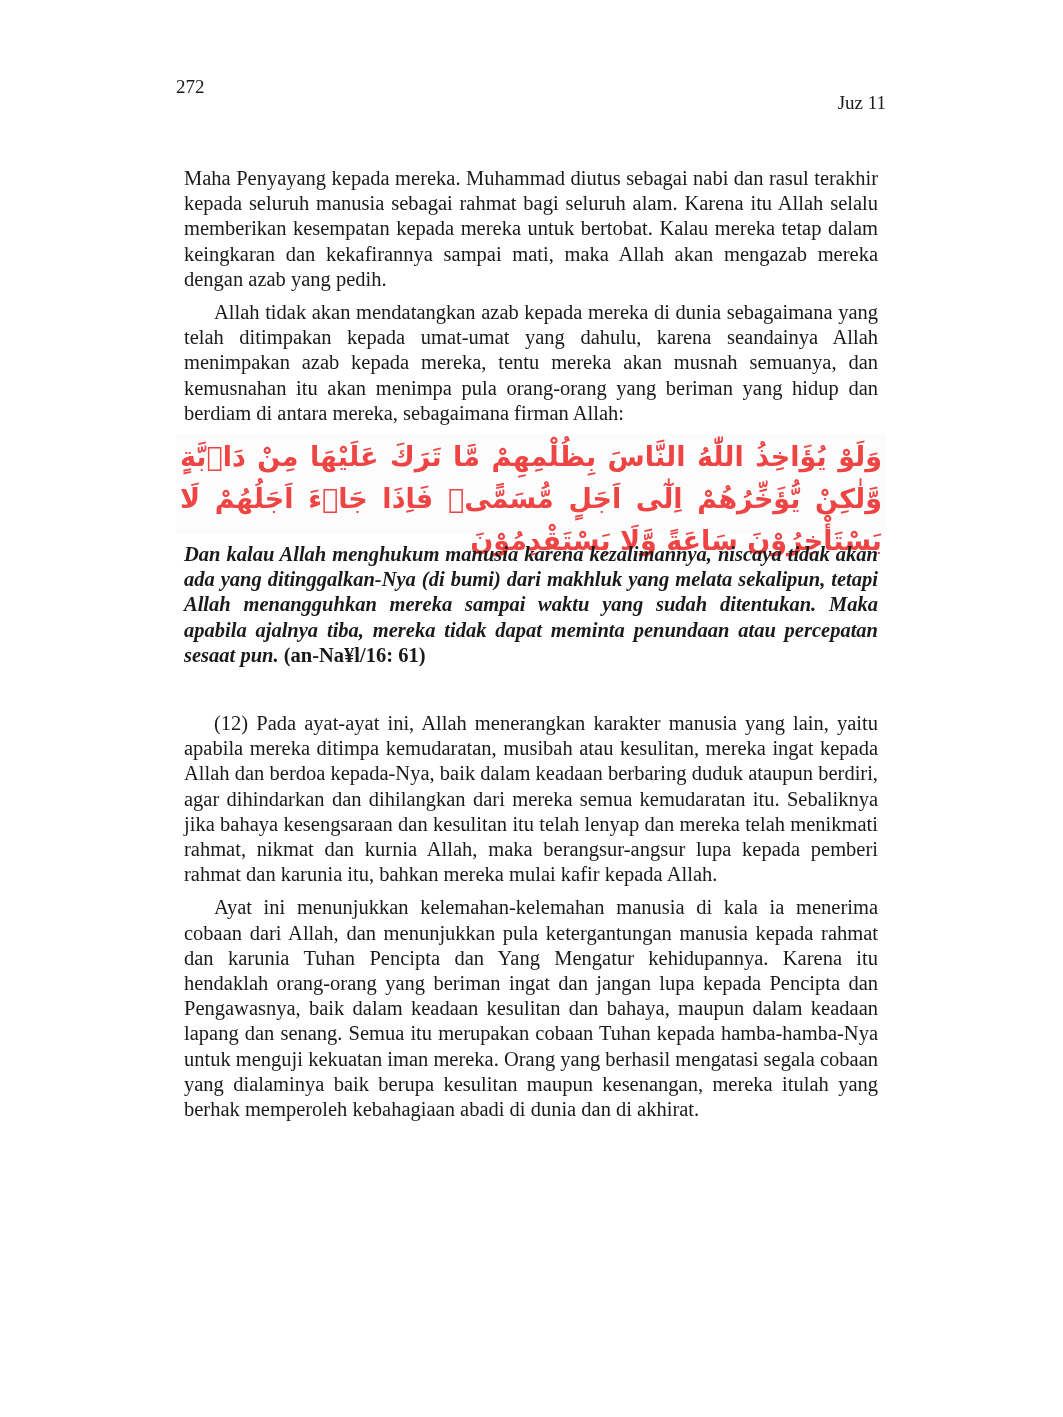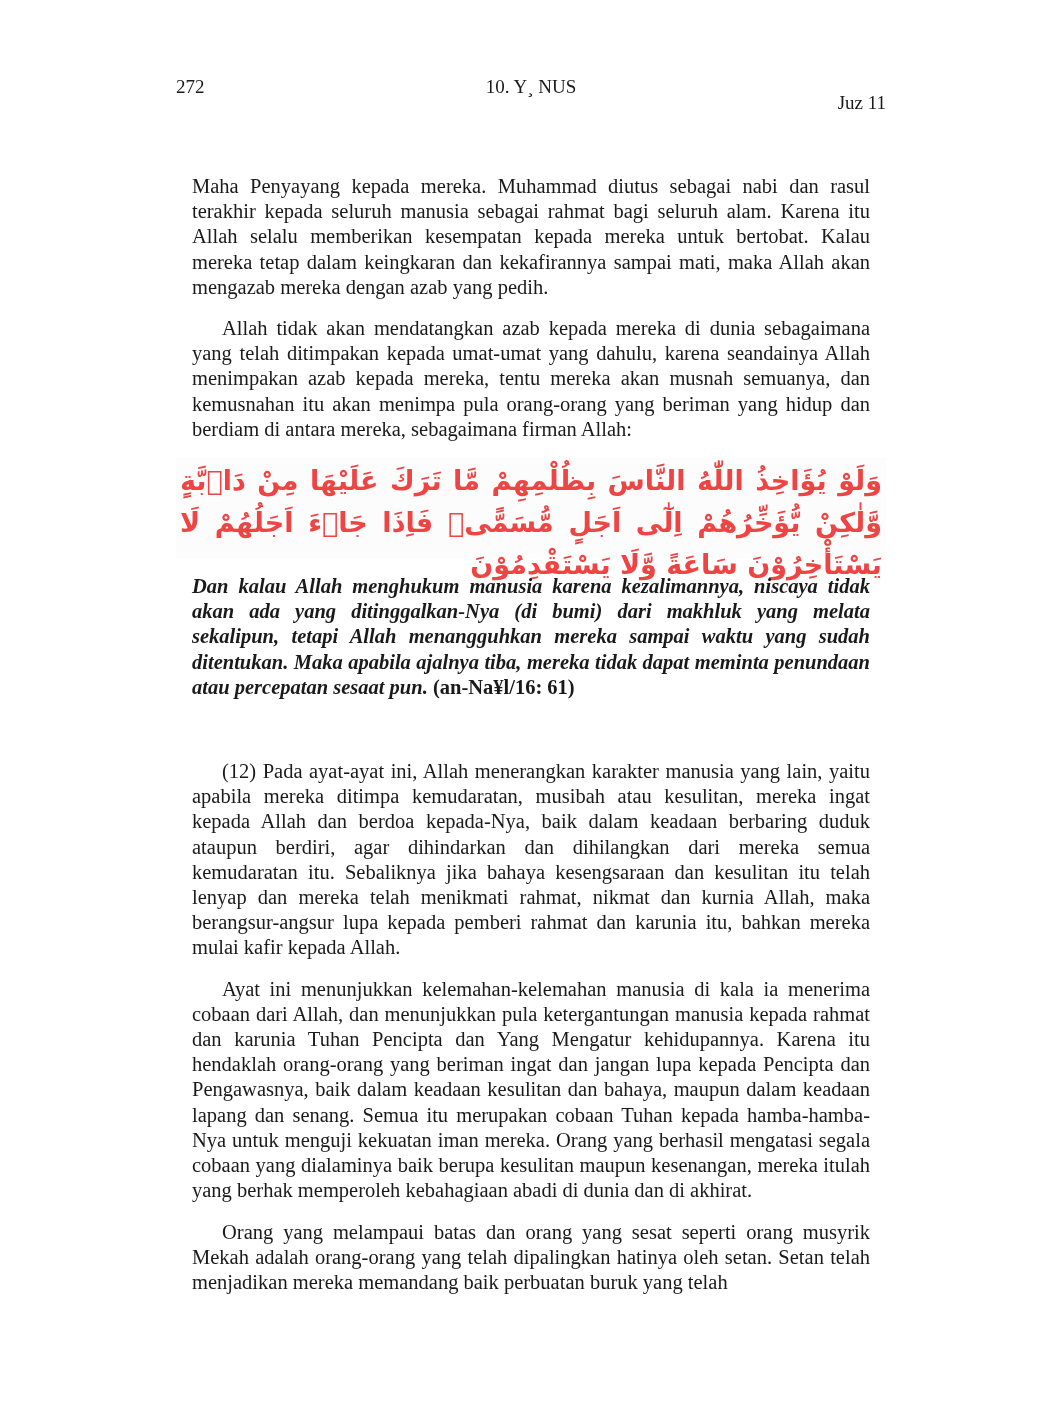--- a/index.html
+++ b/index.html
@@ -30,21 +30,21 @@
     .content {
       position: absolute;
       top: 158px;
       left: 176px;
       width: 710px;
       font-size: 20.5px;
       line-height: 25.2px;
       text-align: justify;
     }
     .content p {
-      margin: 16px;
+      margin: 8px;
       text-align: justify;
     }
     .indent { text-indent: 30px; }
     .arabic-block {
       margin: 8px 0 6px 0;
       height: 98px;
       background: #fcfcfc;
       direction: rtl;
       text-align: justify;
       font-family: "DejaVu Sans", sans-serif;
@@ -62,30 +62,28 @@
     .translation .ref {
       font-style: normal;
     }
     .gap { height: 27px; }
   </style>
 </head>
 <body>
 
 <div class="header">
   <span class="left">272</span>
-  <span class="center">10. Y¸ NUS</span>
   <span class="right">Juz 11</span>
 </div>
 
 <div class="content">
   <p>Maha Penyayang kepada mereka. Muhammad diutus sebagai nabi dan rasul terakhir kepada seluruh manusia sebagai rahmat bagi seluruh alam. Karena itu Allah selalu memberikan kesempatan kepada mereka untuk bertobat. Kalau mereka tetap dalam keingkaran dan kekafirannya sampai mati, maka Allah akan mengazab mereka dengan azab yang pedih.</p>
   <p class="indent">Allah tidak akan mendatangkan azab kepada mereka di dunia sebagaimana yang telah ditimpakan kepada umat-umat yang dahulu, karena seandainya Allah menimpakan azab kepada mereka, tentu mereka akan musnah semuanya, dan kemusnahan itu akan menimpa pula orang-orang yang beriman yang hidup dan berdiam di antara mereka, sebagaimana firman Allah:</p>
 
   <div class="arabic-block" lang="ar">وَلَوْ يُؤَاخِذُ اللّٰهُ النَّاسَ بِظُلْمِهِمْ مَّا تَرَكَ عَلَيْهَا مِنْ دَاۤبَّةٍ وَّلٰكِنْ يُّؤَخِّرُهُمْ اِلٰٓى اَجَلٍ مُّسَمًّىۚ فَاِذَا جَاۤءَ اَجَلُهُمْ لَا يَسْتَأْخِرُوْنَ سَاعَةً وَّلَا يَسْتَقْدِمُوْنَ</div>
 
   <p class="translation"><span>Dan kalau Allah menghukum manusia karena kezalimannya, niscaya tidak akan ada yang ditinggalkan-Nya (di bumi) dari makhluk yang melata sekalipun, tetapi Allah menangguhkan mereka sampai waktu yang sudah ditentukan. Maka apabila ajalnya tiba, mereka tidak dapat meminta penundaan atau percepatan sesaat pun.</span> <span class="ref">(an-Na¥l/16: 61)</span></p>
 
   <div class="gap"></div>
 
   <p class="indent">(12) Pada ayat-ayat ini, Allah menerangkan karakter manusia yang lain, yaitu apabila mereka ditimpa kemudaratan, musibah atau kesulitan, mereka ingat kepada Allah dan berdoa kepada-Nya, baik dalam keadaan berbaring duduk ataupun berdiri, agar dihindarkan dan dihilangkan dari mereka semua kemudaratan itu. Sebaliknya jika bahaya kesengsaraan dan kesulitan itu telah lenyap dan mereka telah menikmati rahmat, nikmat dan kurnia Allah, maka berangsur-angsur lupa kepada pemberi rahmat dan karunia itu, bahkan mereka mulai kafir kepada Allah.</p>
   <p class="indent">Ayat ini menunjukkan kelemahan-kelemahan manusia di kala ia menerima cobaan dari Allah, dan menunjukkan pula ketergantungan manusia kepada rahmat dan karunia Tuhan Pencipta dan Yang Mengatur kehidupannya. Karena itu hendaklah orang-orang yang beriman ingat dan jangan lupa kepada Pencipta dan Pengawasnya, baik dalam keadaan kesulitan dan bahaya, maupun dalam keadaan lapang dan senang. Semua itu merupakan cobaan Tuhan kepada hamba-hamba-Nya untuk menguji kekuatan iman mereka. Orang yang berhasil mengatasi segala cobaan yang dialaminya baik berupa kesulitan maupun kesenangan, mereka itulah yang berhak memperoleh kebahagiaan abadi di dunia dan di akhirat.</p>
-  <p class="indent">Orang yang melampaui batas dan orang yang sesat seperti orang musyrik Mekah adalah orang-orang yang telah dipalingkan hatinya oleh setan. Setan telah menjadikan mereka memandang baik perbuatan buruk yang telah</p>
 </div>
 
 </body></html>

